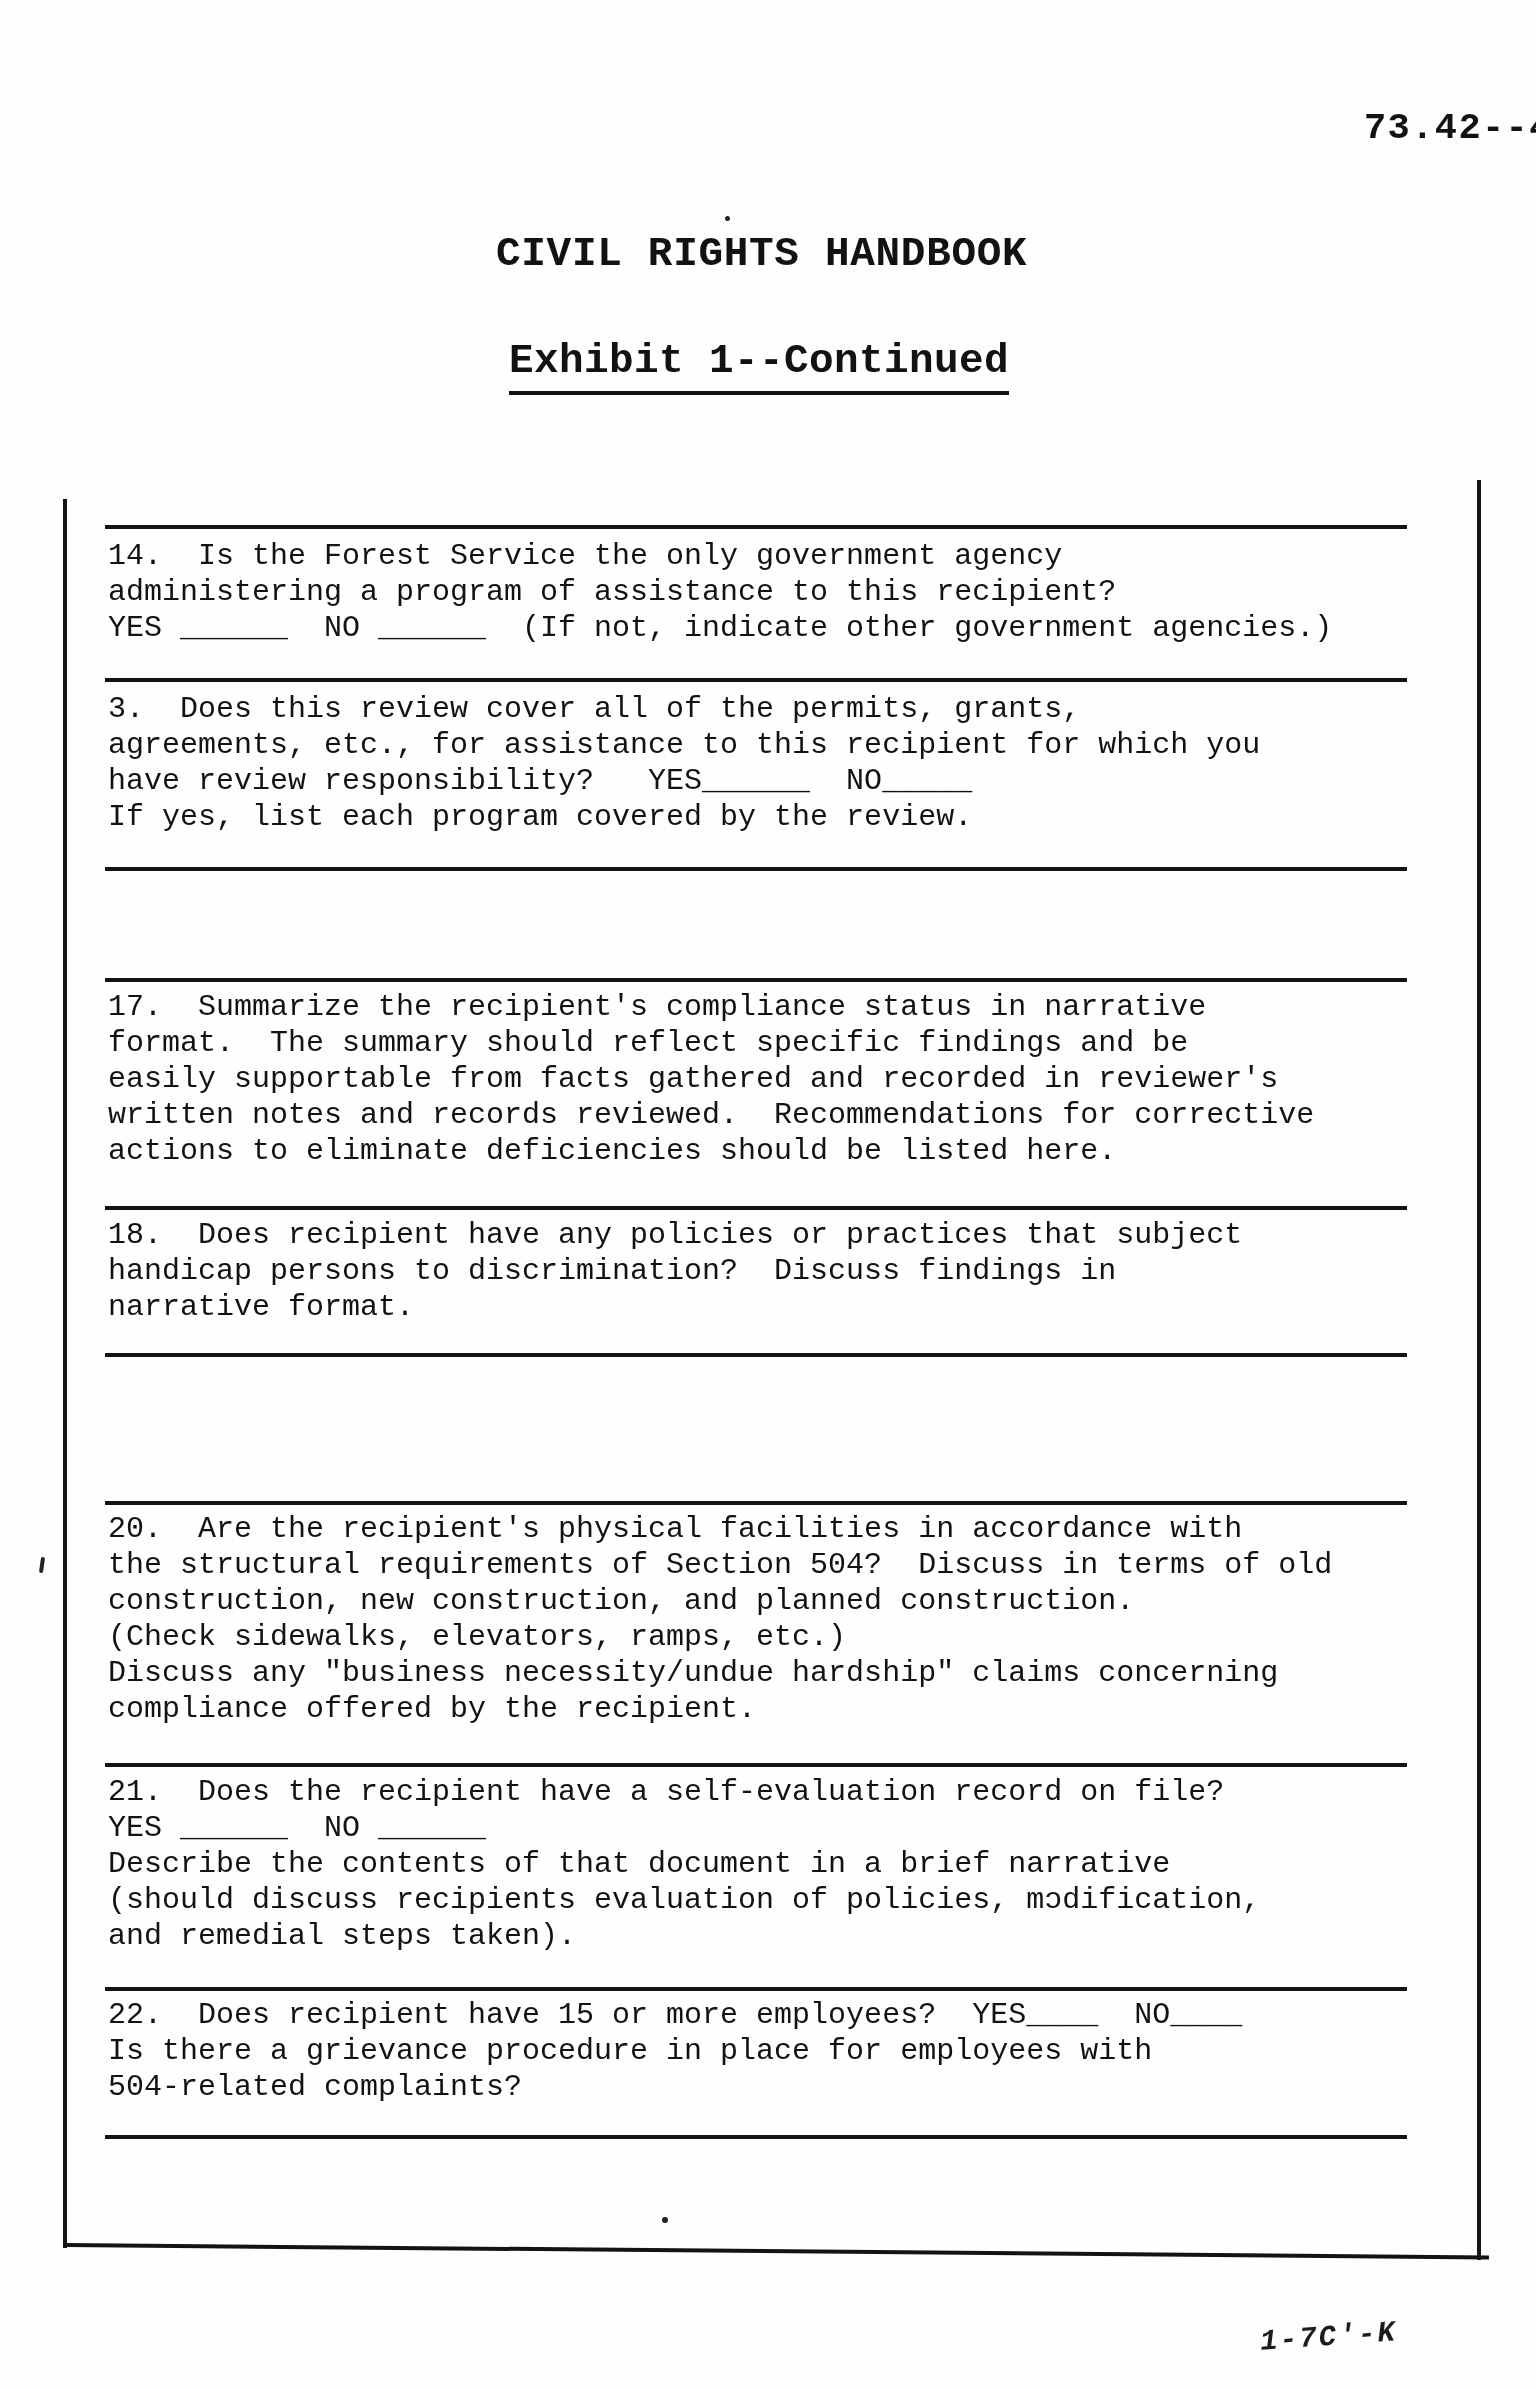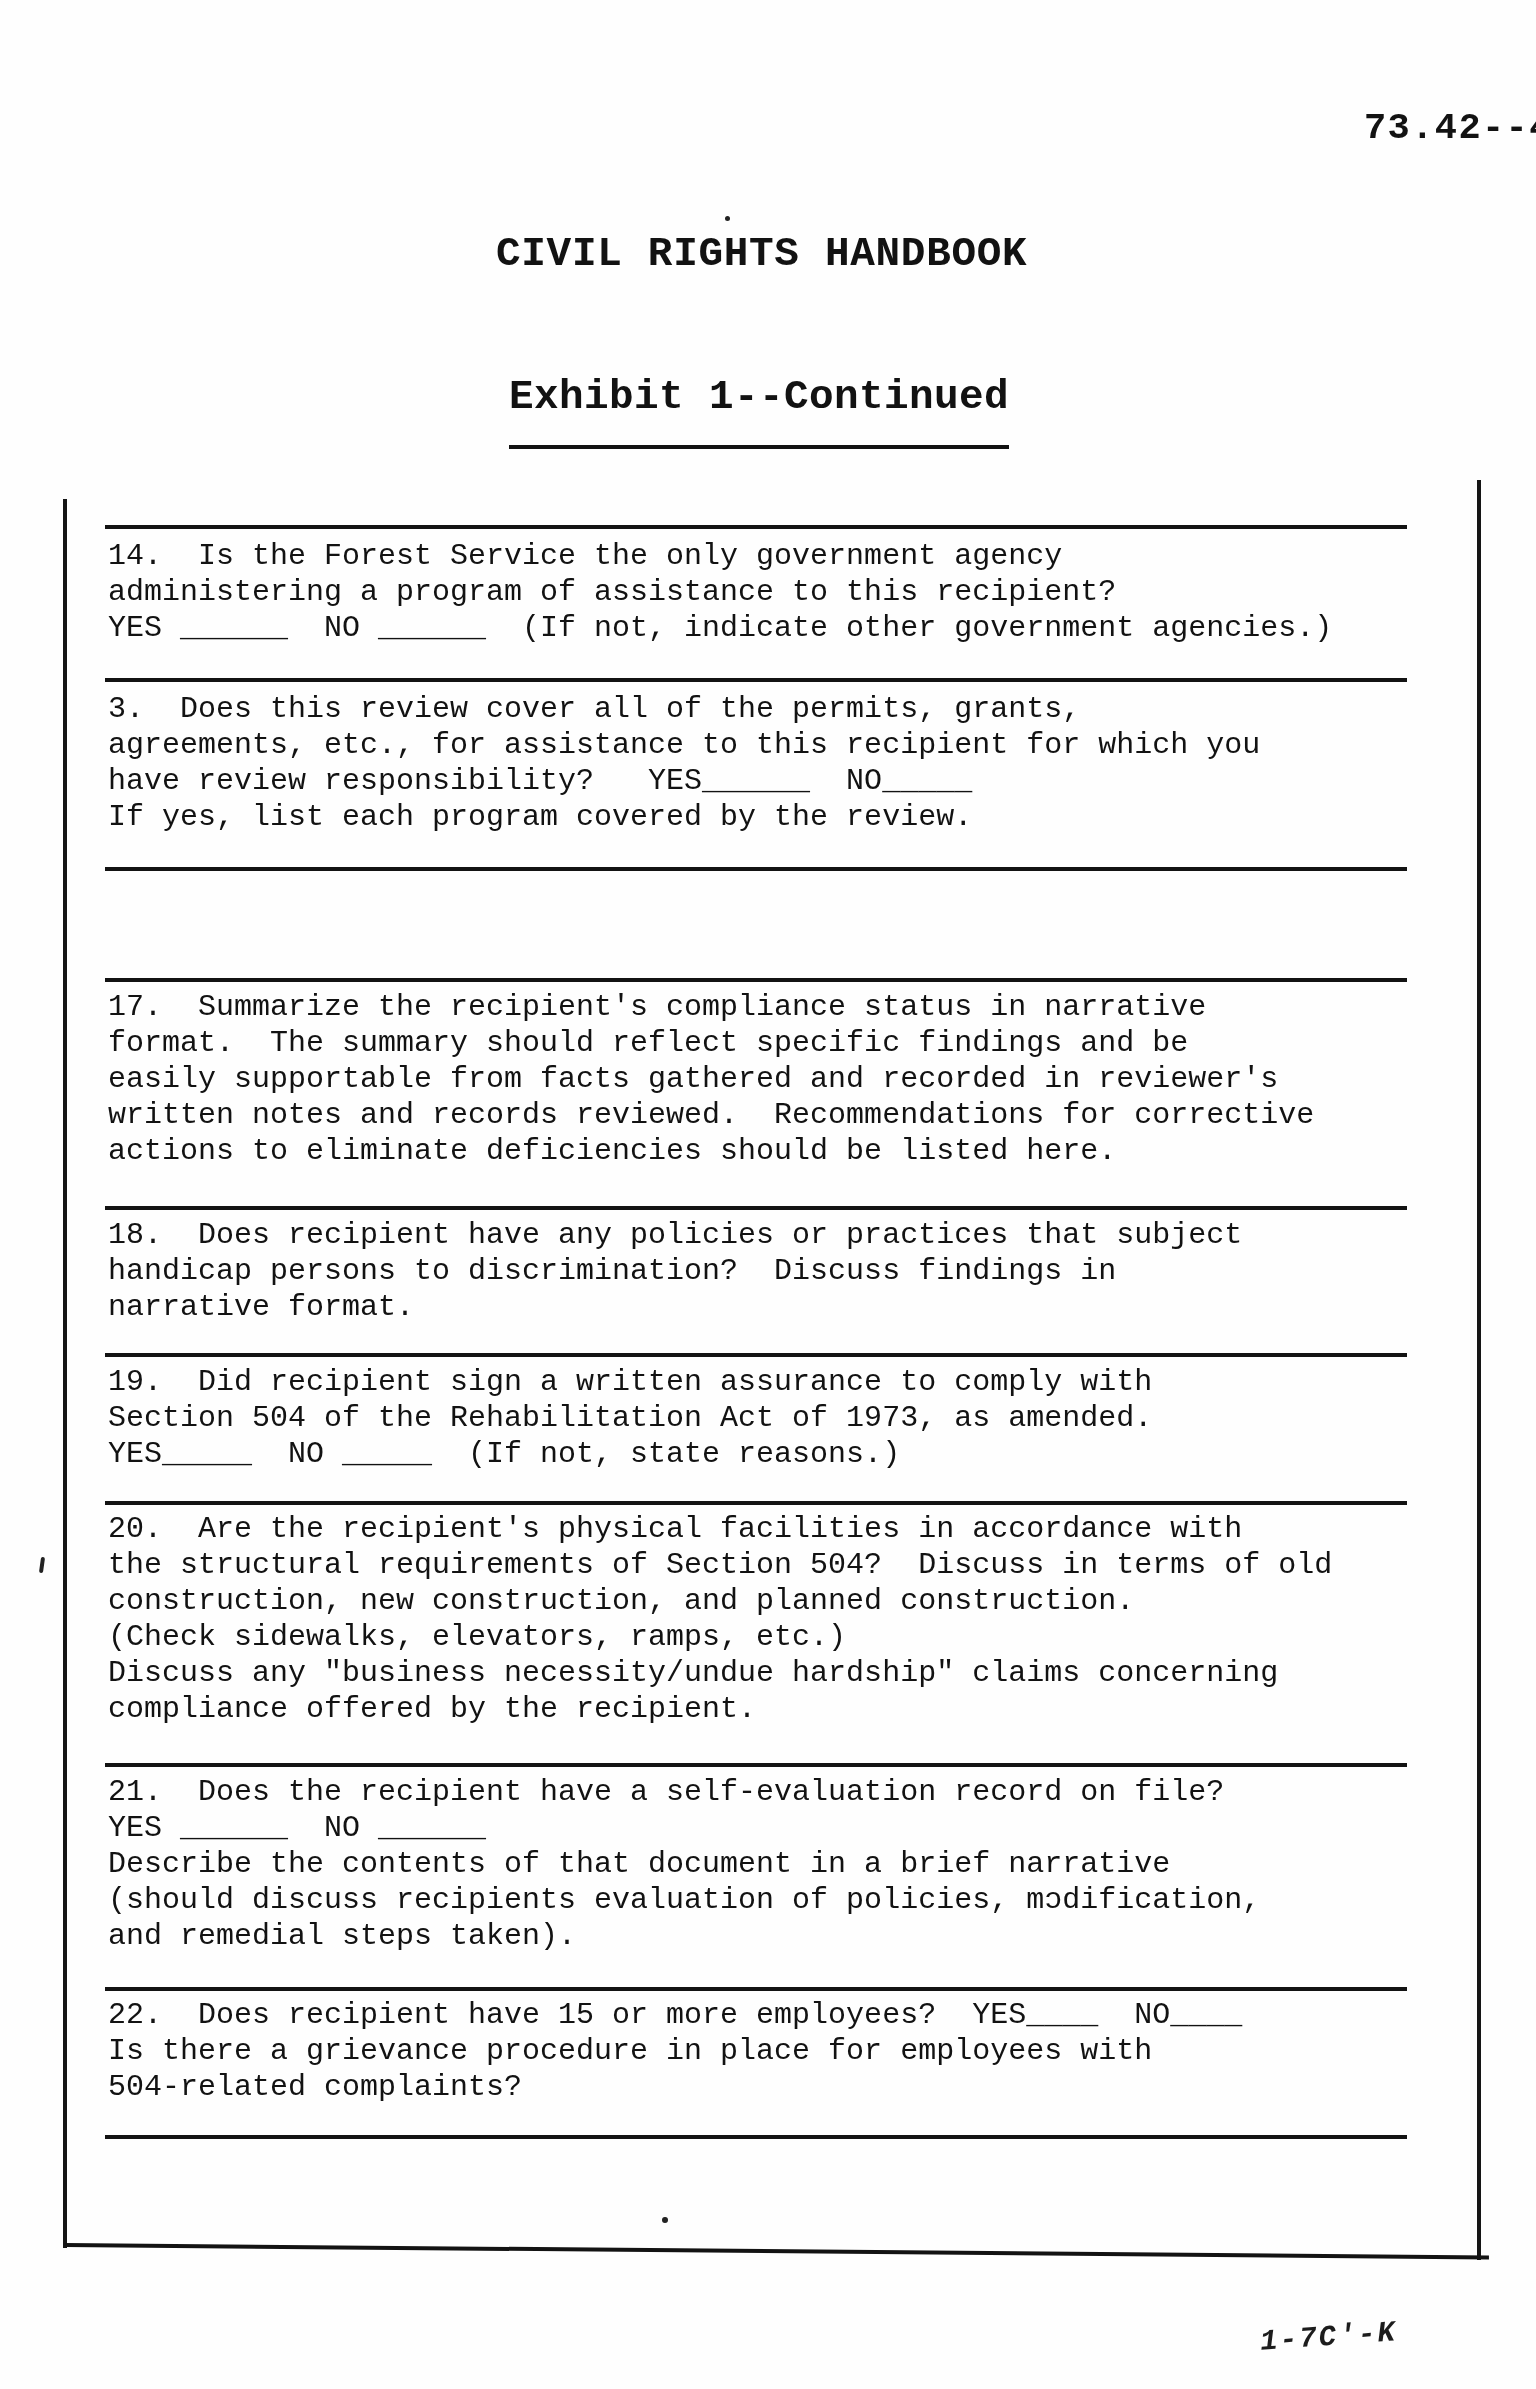--- a/index.html
+++ b/index.html
@@ -6,23 +6,23 @@
   body{width:1536px;height:2389px;overflow:hidden;position:relative;
        font-family:"Liberation Mono","DejaVu Sans Mono",monospace;color:#121212;}
   .page{position:absolute;inset:0;background:#fefefe;}
 
   .doc-number{position:absolute;left:1364px;top:107px;font-size:37px;font-weight:bold;
               letter-spacing:1.4px;white-space:nowrap;}
 
   .main-title{position:absolute;left:496px;top:231px;font-size:41px;font-weight:bold;
               letter-spacing:0.7px;white-space:nowrap;}
 
-  .exhibit-title{position:absolute;left:509px;top:374px;font-size:41px;font-weight:bold;
+  .exhibit-title{position:absolute;left:509px;top:338px;font-size:41px;font-weight:bold;
                  letter-spacing:0.4px;white-space:nowrap;display:inline-block;
-                 border-bottom:4.3px solid #121212;padding-bottom:25px;}
+                 border-bottom:4.3px solid #121212;padding-bottom:7px;}
 
   
   .border-left{position:absolute;left:63px;top:499px;width:4.3px;height:1749px;background:#151515;}
   .border-right{position:absolute;left:1477px;top:480px;width:4.3px;height:1780px;background:#151515;}
   .rule{position:absolute;left:105px;width:1302px;height:3.6px;background:#131313;}
   .rule-bottom{position:absolute;left:65px;top:2243px;width:1424px;height:4.3px;background:#131313;
                transform:rotate(0.5deg);transform-origin:left center;}
 
   .form-item{position:absolute;left:108px;width:1355px;font-size:30px;font-weight:normal;
              line-height:36px;white-space:pre-wrap;letter-spacing:0;}
@@ -69,23 +69,20 @@
 easily supportable from facts gathered and recorded in reviewer's
 written notes and records reviewed.  Recommendations for corrective
 actions to eliminate deficiencies should be listed here.</div>
 
   <div class="rule" style="top:1206px"></div>
   <div class="form-item" style="top:1217px">18.  Does recipient have any policies or practices that subject
 handicap persons to discrimination?  Discuss findings in
 narrative format.</div>
 
   <div class="rule" style="top:1353px"></div>
-  <div class="form-item" style="top:1364px">19.  Did recipient sign a written assurance to comply with
-Section 504 of the Rehabilitation Act of 1973, as amended.
-YES_____  NO _____  (If not, state reasons.)</div>
 
   <div class="rule" style="top:1501px"></div>
   <div class="form-item" style="top:1511px">20.  Are the recipient's physical facilities in accordance with
 the structural requirements of Section 504?  Discuss in terms of old
 construction, new construction, and planned construction.
 (Check sidewalks, elevators, ramps, etc.)
 Discuss any "business necessity/undue hardship" claims concerning
 compliance offered by the recipient.</div>
 
   <div class="rule" style="top:1763px"></div>

